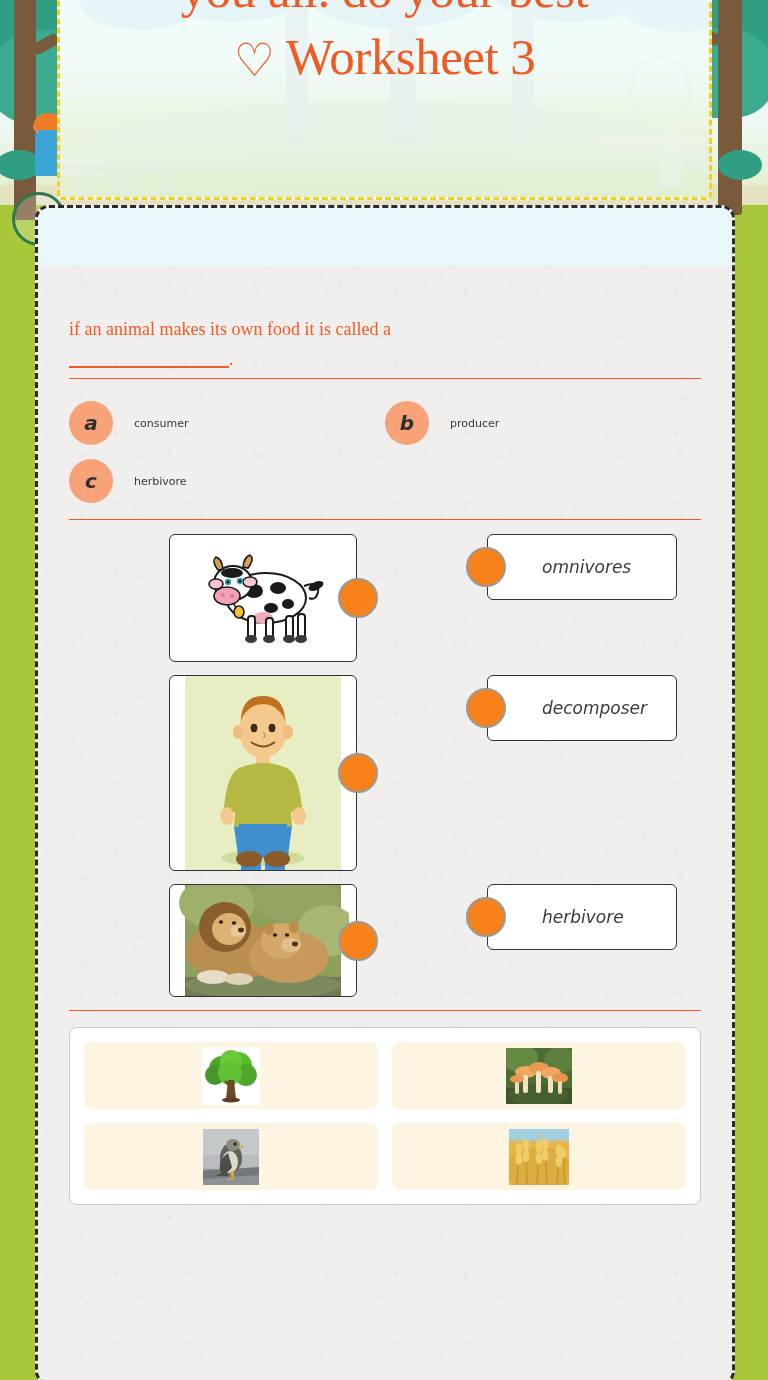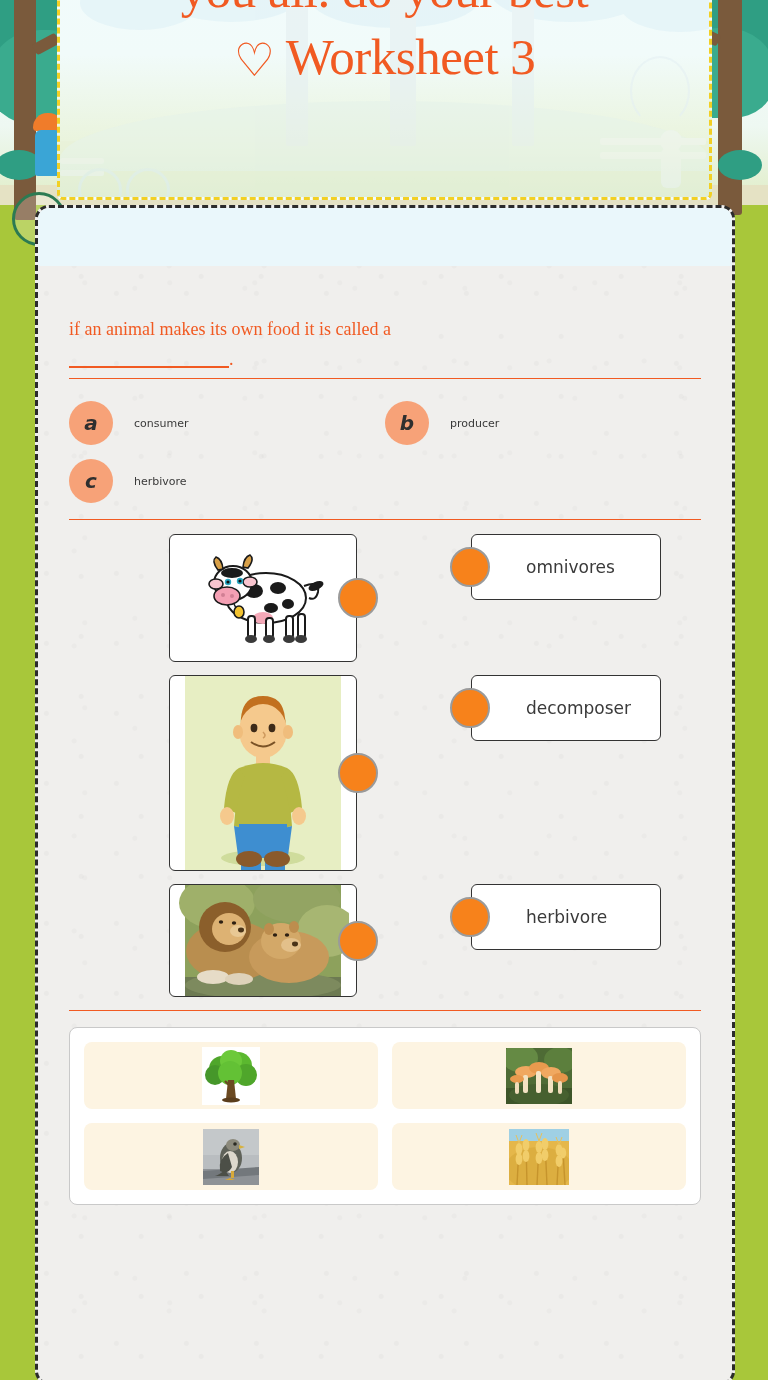--- a/index.html
+++ b/index.html
@@ -266,21 +266,22 @@
     background: #f7821b;
     border: 2px solid #9a9a9a;
   }
   .dot-left { right: -21px; top: 50%; margin-top: -20px; }
 
   .match-right {
     position: relative;
     margin-left: auto;
     width: 190px;
     flex: 0 0 190px;
-    margin-right: 40px;
+    margin-right: 24px;
+    font-style: italic;
   }
   .ans-card {
     width: 190px;
     height: 66px;
     background: #fff;
     border: 1px solid #333;
     border-radius: 6px;
     display: flex;
     align-items: center;
     padding-left: 54px;

